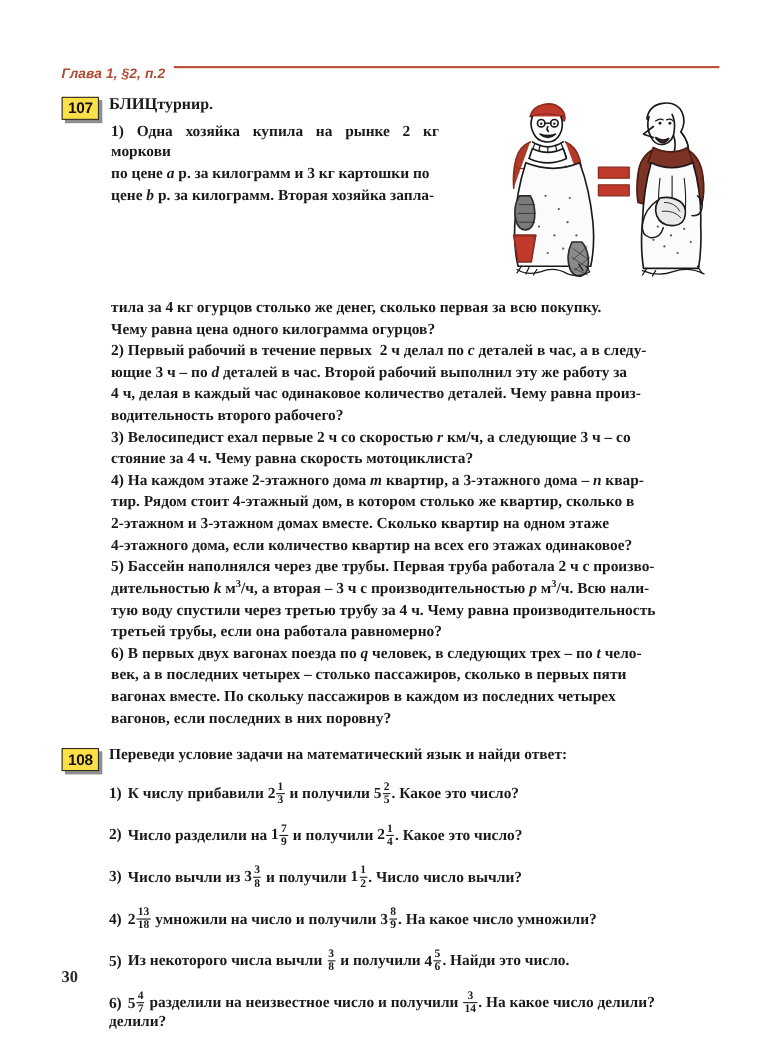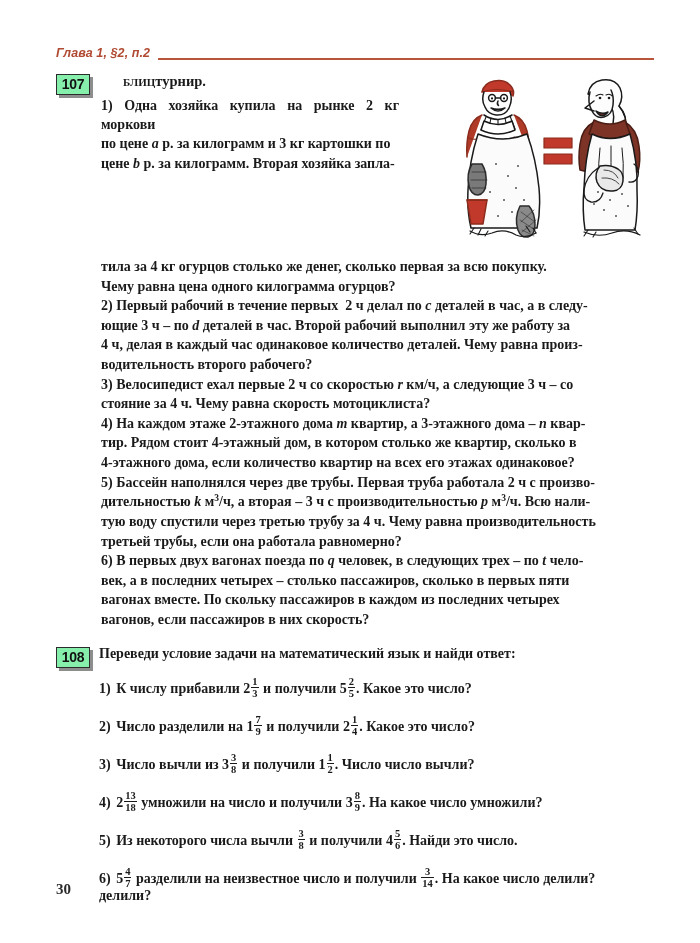--- a/index.html
+++ b/index.html
@@ -19,23 +19,24 @@
     position: relative;
     width: 700px;
     height: 943px;
     box-sizing: border-box;
     padding: 46px 46px 0 56px;
   }
 
   
   .runhead {
     display: flex;
-    align-items: flex-end;
+    align-items: flex-start;
     gap: 8px;
     margin-bottom: 12px;
+    margin-top: 14px;
   }
   .runhead-text {
     font-family: "Liberation Sans", "DejaVu Sans", sans-serif;
     font-style: italic;
     font-weight: bold;
     font-size: 12.5px;
     color: #b04a32;
     white-space: nowrap;
     letter-spacing: 0.1px;
   }
@@ -54,21 +55,21 @@
   .ex-num {
     flex: 0 0 auto;
     width: 34px;
     margin-right: 9px;
     margin-top: 2px;
     position: relative;
   }
   .ex-num-box {
     display: block;
     border: 1.6px solid #2b2b2b;
-    background: #86efac;
+    background: #fde047;
     font-family: "Liberation Sans", "DejaVu Sans", sans-serif;
     font-weight: bold;
     font-size: 14px;
     line-height: 16px;
     text-align: center;
     padding: 1px 0 2px 0;
     color: #111;
     box-shadow: 3px 3px 0 0 #8d8d8d;
     letter-spacing: -0.3px;
   }
@@ -77,21 +78,21 @@
     min-width: 0;
   }
 
   .blitz-title {
     font-family: "Liberation Serif", "DejaVu Serif", serif;
     font-weight: bold;
     font-size: 14.5px;
     margin: 0 0 4px 0;
     line-height: 1.25;
   }
-  .blitz-title .caps { font-size: 11px; margin-left: 24px; }
+  .blitz-title .caps { font-size: 15px; }
 
   p.tx {
     margin: 0 0 1px 2px;
     font-size: 14px;
     line-height: 1.33;
     text-align: justify;
     text-justify: inter-word;
     hyphens: manual;
   }
   p.tx.bold {
@@ -319,35 +320,36 @@
       </div>
 
       <div>
         <p class="tx bold">3) Велосипедист ехал первые 2 ч со скоростью <span class="var">r</span> км/ч, а следующие 3 ч – со</p>
         <p class="tx bold" style="text-align:left;">стояние за 4 ч. Чему равна скорость мотоциклиста?</p>
       </div>
 
       <div>
         <p class="tx bold">4) На каждом этаже 2-этажного дома <span class="var">m</span> квартир, а 3-этажного дома – <span class="var">n</span> квар-</p>
         <p class="tx bold">тир. Рядом стоит 4-этажный дом, в котором столько же квартир, сколько в</p>
+        <p class="tx bold">2-этажном и 3-этажном домах вместе. Сколько квартир на одном этаже</p>
         <p class="tx bold" style="text-align:left;">4-этажного дома, если количество квартир на всех его этажах одинаковое?</p>
       </div>
 
       <div>
         <p class="tx bold">5) Бассейн наполнялся через две трубы. Первая труба работала 2 ч с произво-</p>
         <p class="tx bold">дительностью <span class="var">k</span> м<span class="sup">3</span>/ч, а вторая – 3 ч с производительностью <span class="var">p</span> м<span class="sup">3</span>/ч. Всю нали-</p>
         <p class="tx bold">тую воду спустили через третью трубу за 4 ч. Чему равна производительность</p>
         <p class="tx bold" style="text-align:left;">третьей трубы, если она работала равномерно?</p>
       </div>
 
       <div>
         <p class="tx bold">6) В первых двух вагонах поезда по <span class="var">q</span> человек, в следующих трех – по <span class="var">t</span> чело-</p>
         <p class="tx bold">век, а в последних четырех – столько пассажиров, сколько в первых пяти</p>
         <p class="tx bold">вагонах вместе. По скольку пассажиров в каждом из последних четырех</p>
-        <p class="tx bold" style="text-align:left;">вагонов, если пассажиров в них скорость?</p>
+        <p class="tx bold" style="text-align:left;">вагонов, если последних в них поровну?</p>
       </div>
     </div>
   </div>
 
   <div class="exercise" style="margin-top:14px;">
     <div class="ex-num">
       <span class="ex-num-box">108</span>
     </div>
     <div class="ex-body">
       <p class="intro">Переведи условие задачи на математический язык и найди ответ:</p>

